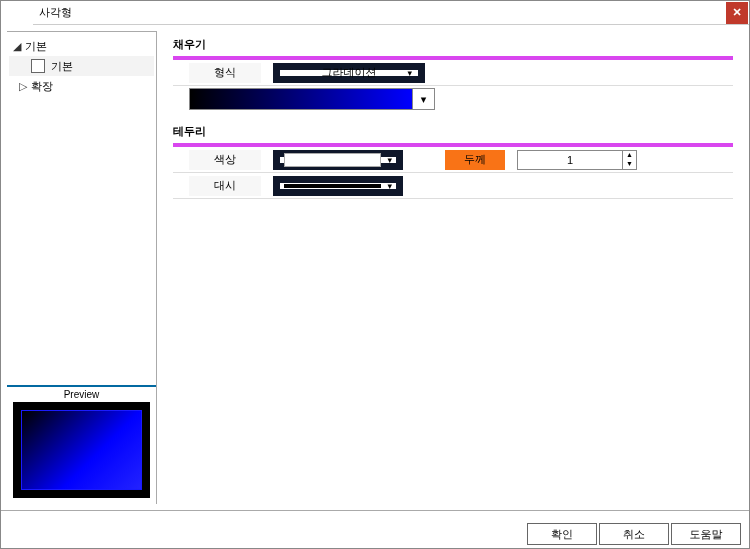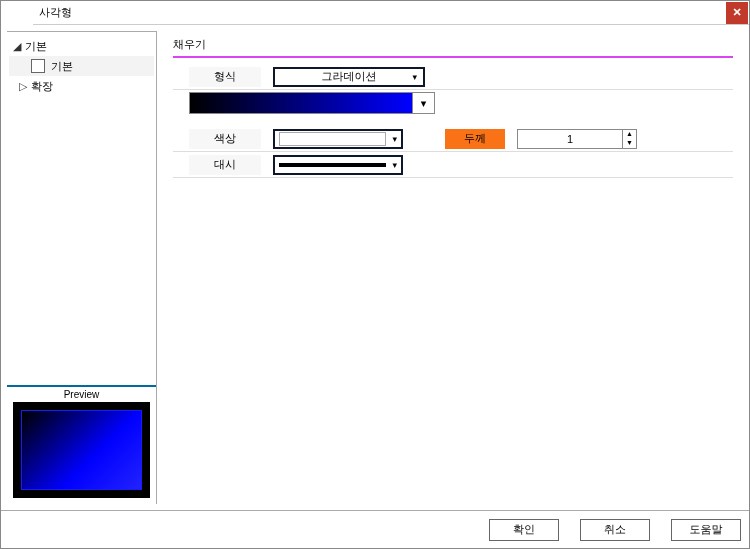--- a/index.html
+++ b/index.html
@@ -43,33 +43,32 @@
   }
   .preview-inner {
     width: 100%; height: 100%;
     background: linear-gradient(135deg, #000 0%, #0000ff 60%, #2222ff 100%);
     border: 1px solid #1a1aff;
   }
   .main {
     flex: 1; margin: 6px 6px 6px 6px; padding: 4px 10px; overflow: hidden;
   }
   .section-title {
-    font-weight: normal; padding: 2px 0 4px 0; border-bottom: 2px solid #d946ef;
-    margin-bottom: 6px;
+    font-weight: bold; padding: 2px 0 4px 0; border-bottom: 4px solid #d946ef;
   }
   .form-row {
     display: flex; align-items: center; height: 26px; border-bottom: 1px solid #ddd;
     padding-left: 16px; gap: 12px;
   }
   .lbl-cell {
     width: 72px; text-align: center; background: #f7f7f7;
     height: 20px; display: flex; align-items: center; justify-content: center;
   }
   .dd {
-    height: 20px; border: 2px solid #0f172a; background: #fff;
+    height: 20px; border: 7px solid #0f172a; background: #fff;
     display: flex; align-items: center; padding: 0 4px; position: relative; cursor: pointer;
   }
   .dd .caret {
     margin-left: auto; font-size: 9px; padding-left: 6px;
   }
   .dd.type { width: 152px; justify-content: center; font-size: 11px; }
   .dd.type .caret { position: absolute; right: 6px; }
   .grad-row { padding-left: 16px; margin: 2px 0 12px 0; display: flex; }
   .grad-box {
     width: 246px; height: 22px; border: 1px solid #888; display: flex; cursor: pointer;
@@ -93,21 +92,21 @@
   .spin .btns { width: 14px; display: flex; flex-direction: column; border-left: 1px solid #888; }
   .spin .btns span { font-size: 7px; height: 9px; line-height: 7px; text-align: center; cursor: pointer; }
   .dash-dd { width: 130px; }
   .dash-line { flex: 1; height: 4px; background: #000; }
   .thk-lbl {
     width: 60px; text-align: center; background: #f97316;
     height: 20px; display: flex; align-items: center; justify-content: center; margin-left: 30px;
   }
   .footer {
     height: 38px; border-top: 1px solid #aaa; display: flex; justify-content: flex-end;
-    align-items: center; padding: 12px 8px; gap: 21px;
+    padding: 12px 8px; gap: 2px;
   }
   .btn {
     width: 70px; height: 22px; border: 1px solid #666; background: #fff;
     display: flex; align-items: center; justify-content: center; cursor: pointer;
   }
 </style>
 </head>
 <body>
 
 <div class="dialog">
@@ -158,20 +157,21 @@
 
       <div class="grad-row">
         <div class="grad-box">
           <div class="grad-swatch"></div>
           <div class="grad-btn">
             <span>▾</span>
           </div>
         </div>
       </div>
 
+      <div class="section-title">테두리</div>
 
 
       <div class="form-row">
         <div class="lbl-cell">색상</div>
         <div class="dd color-dd">
           <div class="color-swatch"></div>
           <span class="caret">▾</span>
         </div>
         <div class="thk-lbl">두께</div>
         <div class="spin">

